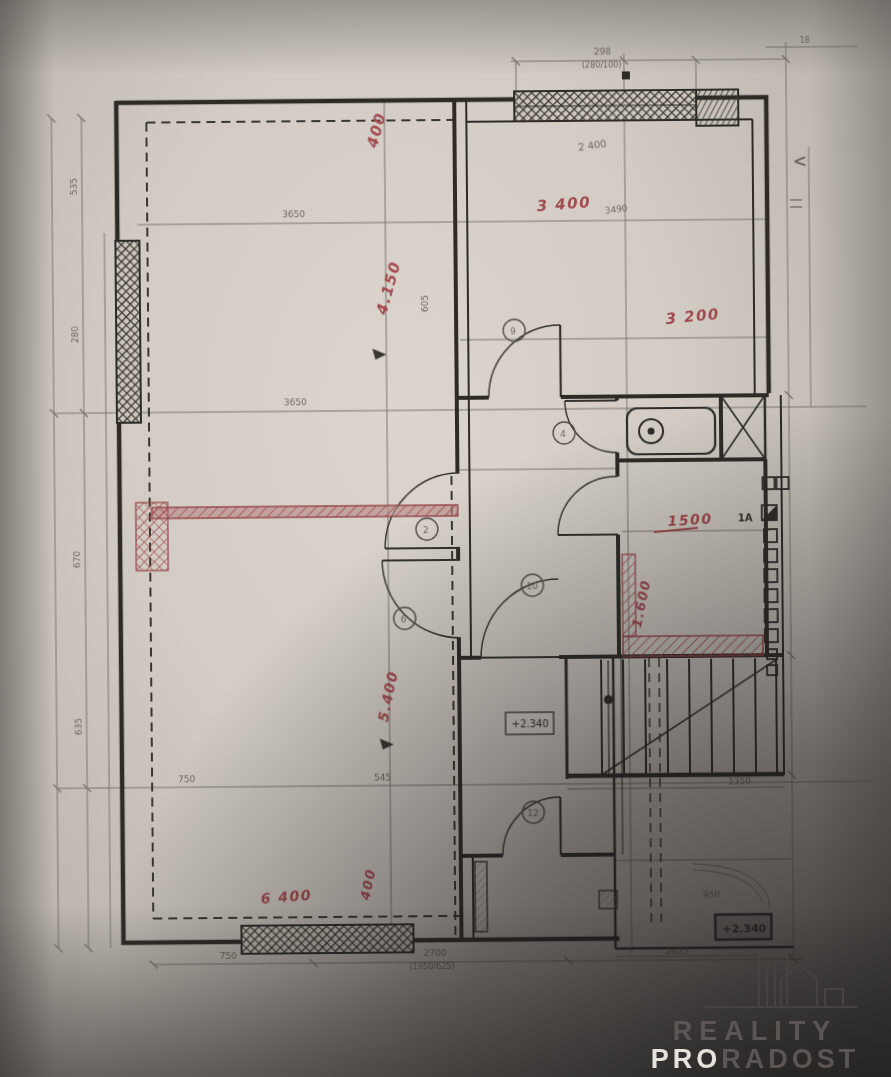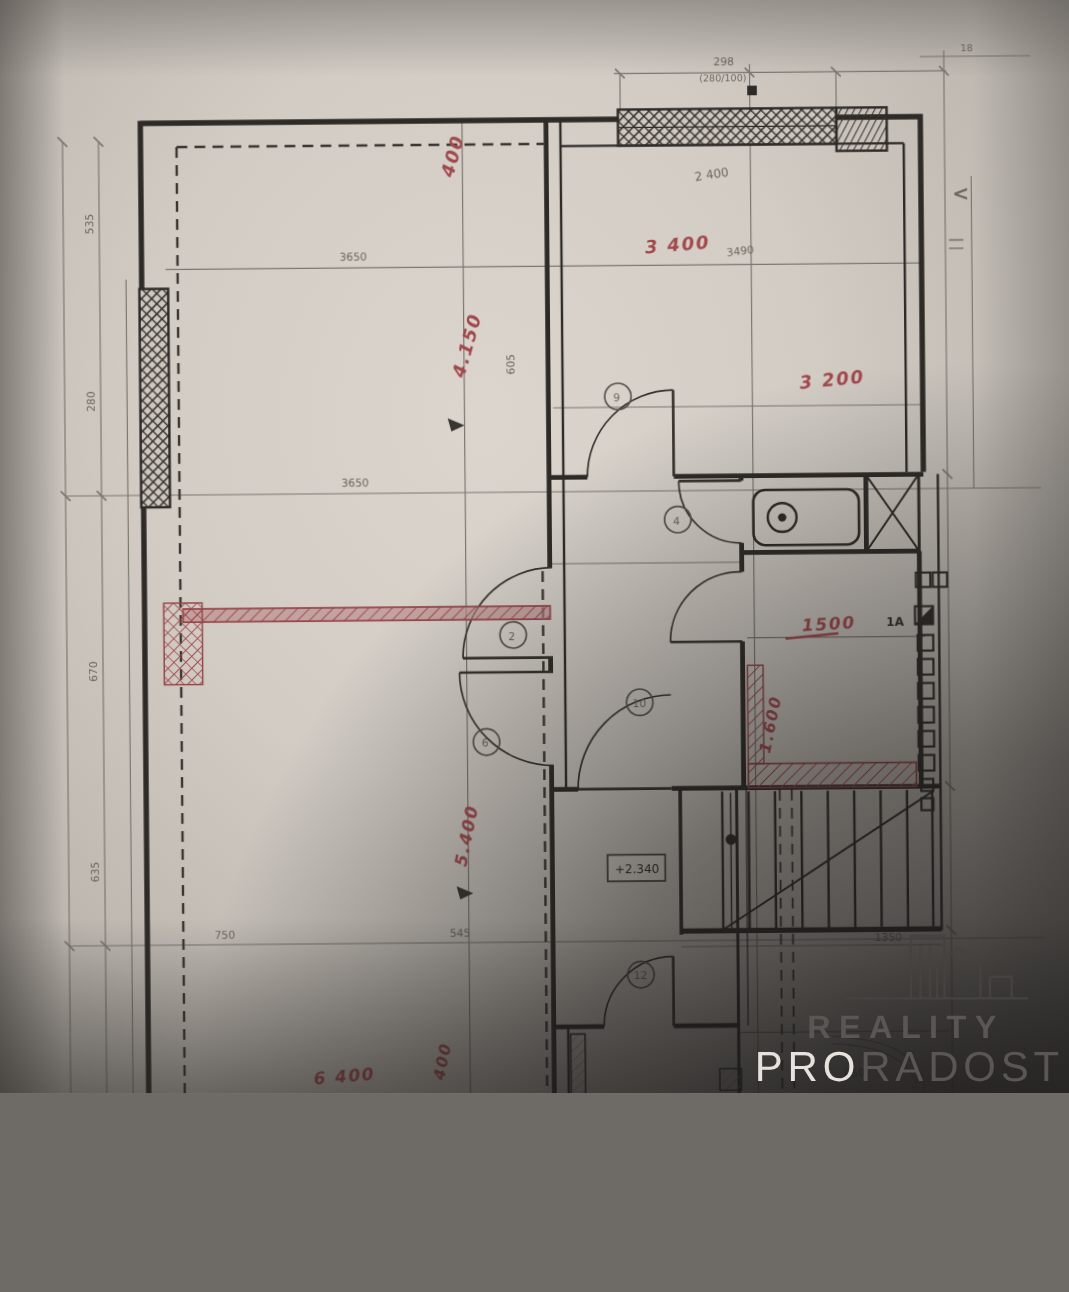--- a/index.html
+++ b/index.html
@@ -1,31 +1,31 @@
 <!DOCTYPE html>
 <html><head>
 <meta charset="utf-8">
 <style>
   html,body{margin:0;padding:0;background:#6e6a66;}
-  .photo{position:relative;width:891px;height:911px;overflow:hidden;
+  .photo{position:relative;width:891px;height:1077px;overflow:hidden;
     font-family:"DejaVu Sans",sans-serif;
     background:radial-gradient(ellipse at 45% 38%, #dbd5ce 0%, #d2ccc5 40%, #bdb7b0 72%, #97928c 100%);}
   .plan-wrap{position:absolute;inset:0;transform:rotate(-0.5deg);filter:blur(.35px) saturate(.92);}
   .plan-wrap svg{position:absolute;inset:0;}
   .shade{position:absolute;inset:0;pointer-events:none;
     background:
       radial-gradient(circle at 90% 104%, rgba(24,23,22,.82), rgba(24,23,22,.5) 26%, rgba(24,23,22,0) 52%),
       linear-gradient(180deg, rgba(70,66,62,.38), rgba(70,66,62,0) 7%),
       linear-gradient(180deg, rgba(0,0,0,0) 84%, rgba(32,30,28,.5) 100%),
       linear-gradient(90deg, rgba(74,70,66,.55), rgba(74,70,66,0) 6%),
       linear-gradient(270deg, rgba(96,92,88,.42), rgba(96,92,88,0) 9%);}
   .watermark{position:absolute;right:10px;bottom:2px;width:252px;text-align:center;}
   .wm-l1{font-family:"Liberation Sans",sans-serif;font-weight:bold;font-size:27px;
     color:#5a5653;letter-spacing:7px;line-height:1.05;}
-  .wm-l2{font-family:"Liberation Sans",sans-serif;font-weight:normal;font-size:35px;
+  .wm-l2{font-family:"Liberation Sans",sans-serif;font-weight:bold;font-size:27px;
     letter-spacing:4px;line-height:1.1;}
   .wm-pro{color:#e6e3de;}
   .wm-rest{color:#5a5653;}
   text.rh{fill:#a8474c;font-style:italic;font-weight:bold;letter-spacing:1.5px;}
   text.pc{fill:#6e675f;}
   text.ink{fill:#322e29;}
 </style>
 </head>
 <body>
 

